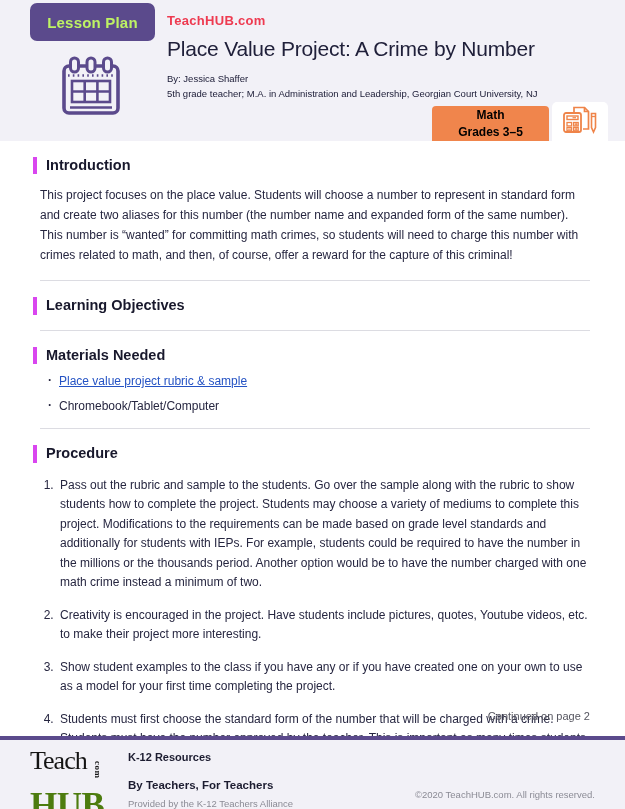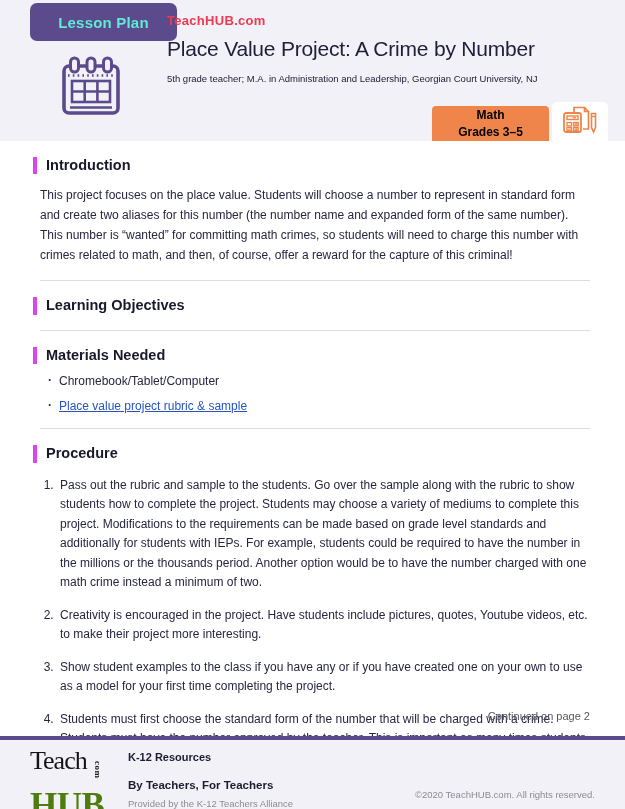--- a/index.html
+++ b/index.html
@@ -10,23 +10,23 @@
     background:#ffffff;
     color:#262640;
     overflow:hidden;
   }
   
   .header {
     position:absolute; top:0; left:0; width:625px; height:141px;
     background:#f2f1f7;
   }
   .lesson-badge {
-    position:absolute; top:3px; left:30px; width:147px; height:38px;
+    position:absolute; top:3px; left:30px; width:125px; height:38px;
     background:#5b4a8c; border-radius:7px;
-    color:#5eead4; font-size:15px; font-weight:bold;
+    color:#bef264; font-size:15px; font-weight:bold;
     display:flex; align-items:center; justify-content:center;
     letter-spacing:0.2px;
   }
   .calendar-wrap { position:absolute; top:56px; left:60px; width:62px; height:62px; }
   .header-main { position:absolute; left:167px; top:13px; width:430px; }
   .brand { color:#ee3a50; font-weight:bold; font-size:13px; letter-spacing:0.3px; }
   .title { font-size:21px; font-weight:500; color:#20203a; margin-top:9px; letter-spacing:-0.2px; }
   .byline { margin-top:10px; font-size:9.5px; color:#20203a; line-height:1.6; }
   .subject-group {
     position:absolute; right:17px; bottom:0;
@@ -125,20 +125,21 @@
       <rect x="10.5" y="2" width="8" height="14" rx="4" fill="#f2f1f7" stroke="#5b4a8c" stroke-width="3"></rect>
       <rect x="27" y="2" width="8" height="14" rx="4" fill="#f2f1f7" stroke="#5b4a8c" stroke-width="3"></rect>
       <rect x="43.5" y="2" width="8" height="14" rx="4" fill="#f2f1f7" stroke="#5b4a8c" stroke-width="3"></rect>
     </svg>
   </div>
 
   <div class="header-main">
     <div class="brand">TeachHUB.com</div>
     <div class="title">Place Value Project: A Crime by Number</div>
     <div class="byline">
+      <div>By: Jessica Shaffer</div>
       <div>5th grade teacher; M.A. in Administration and Leadership, Georgian Court University, NJ</div>
     </div>
   </div>
 
   <div class="subject-group">
     <div class="subject-badge">
       <span>Math</span>
       <span>Grades 3–5</span>
     </div>
     <div class="subject-icon-card">
@@ -170,24 +171,24 @@
 
   <h2 class="section-heading">Introduction</h2>
   <p class="body-text">This project focuses on the place value. Students will choose a number to represent in standard form and create two aliases for this number (the number name and expanded form of the same number). This number is “wanted” for committing math crimes, so students will need to charge this number with crimes related to math, and then, of course, offer a reward for the capture of this criminal!</p>
   <hr class="divider">
 
   <h2 class="section-heading">Learning Objectives</h2>
   <hr class="divider">
 
   <h2 class="section-heading">Materials Needed</h2>
   <ul class="materials-list">
-    <li>Chromebook/Tablet/Computer</li>
     <li>
       <a href="#" class="material-link">Place value project rubric &amp; sample</a>
     </li>
+    <li>Chromebook/Tablet/Computer</li>
   </ul>
   <hr class="divider">
 
   <h2 class="section-heading">Procedure</h2>
   <ol class="procedure-list">
     <li>Pass out the rubric and sample to the students. Go over the sample along with the rubric to show students how to complete the project. Students may choose a variety of mediums to complete this project. Modifications to the requirements can be made based on grade level standards and additionally for students with IEPs. For example, students could be required to have the number in the millions or the thousands period. Another option would be to have the number charged with one math crime instead a minimum of two.</li>
     <li>Creativity is encouraged in the project. Have students include pictures, quotes, Youtube videos, etc. to make their project more interesting.</li>
     <li>Show student examples to the class if you have any or if you have created one on your own to use as a model for your first time completing the project.</li>
     <li>Students must first choose the standard form of the number that will be charged with a crime. Students must have the number approved by the teacher. This is important as many times students will try to use numbers such as 1,000,000,000, but students should be required to use numbers more challenging with more digits of value. The standard form of the number will have two “aliases”, the number name and expanded form.</li>
   </ol>

